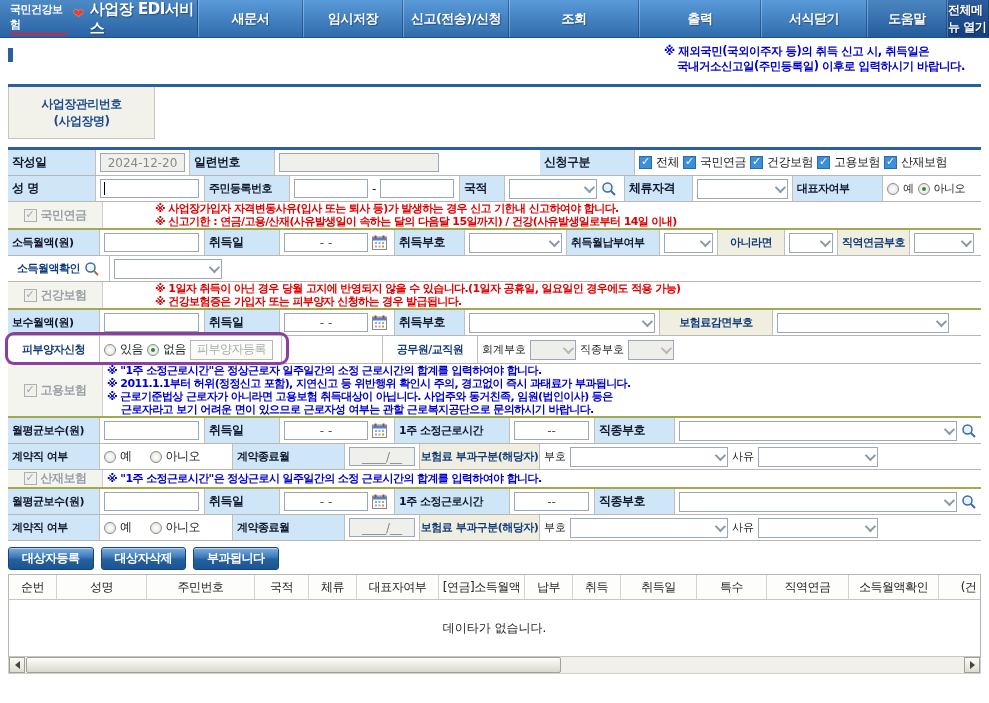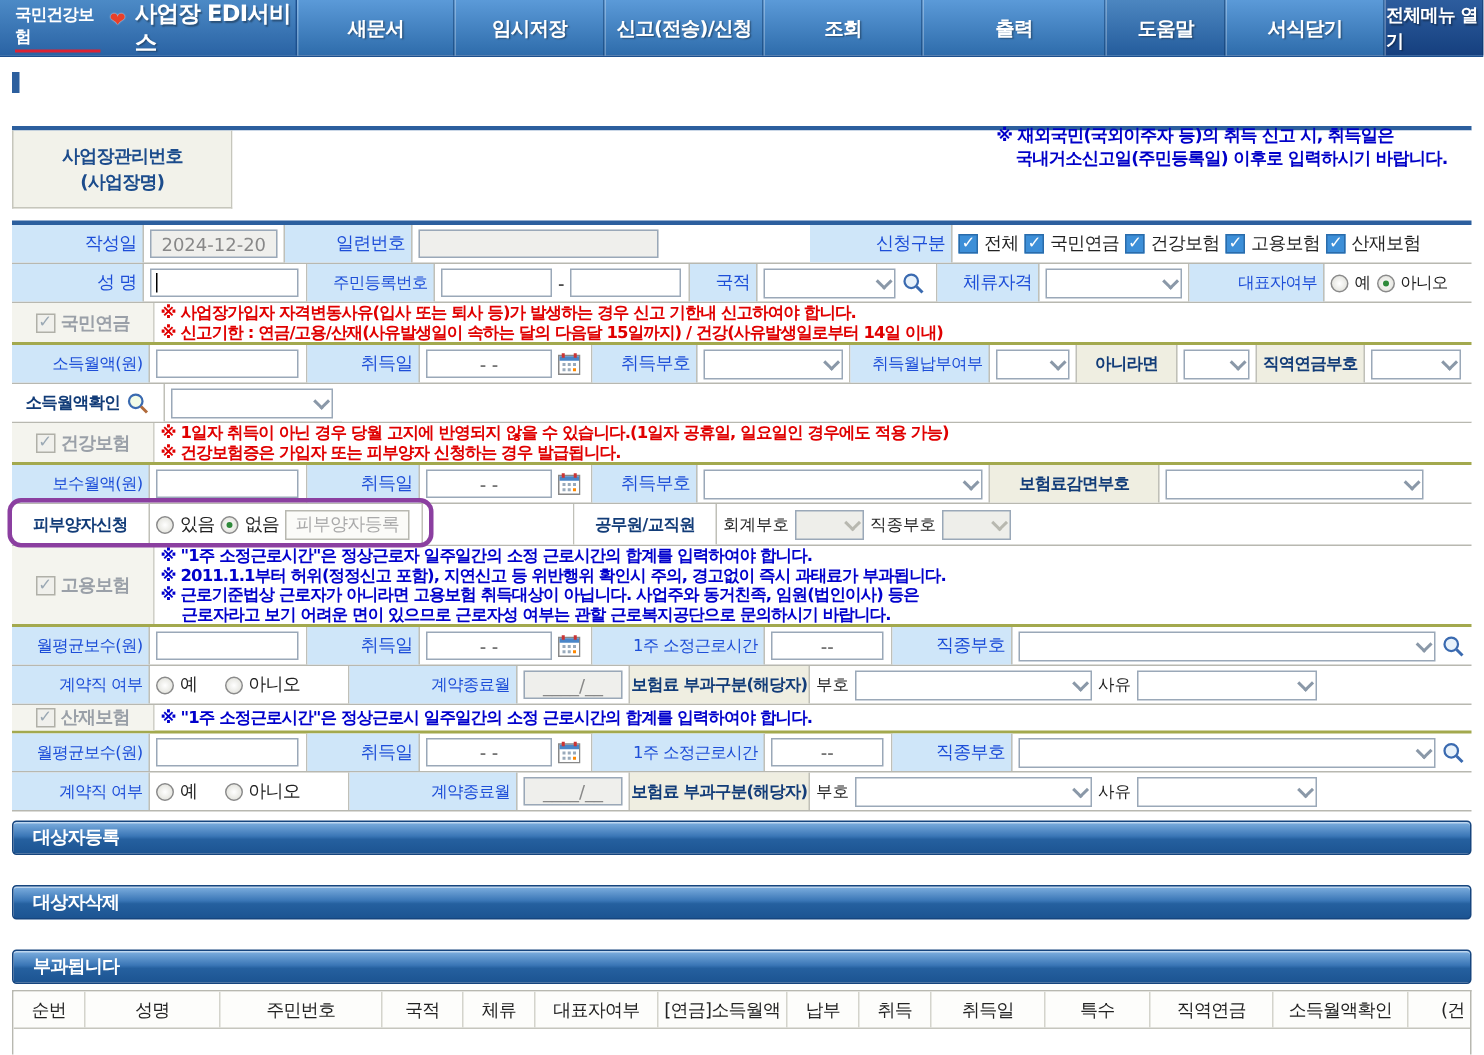--- a/index.html
+++ b/index.html
@@ -17,46 +17,46 @@
   .logo .svc { color:#fff; font-weight:bold; font-size:15px; letter-spacing:-0.5px; text-shadow:1px 1px 1px rgba(0,0,0,.35); }
   .mi { color:#fff; font-weight:bold; font-size:13px; display:flex; align-items:center; justify-content:center;
         border-left:1px solid rgba(255,255,255,.28); border-right:1px solid rgba(8,48,96,.45); cursor:pointer;
         text-shadow:1px 1px 1px rgba(0,0,0,.35); letter-spacing:-0.5px; }
   .mi.help { background:linear-gradient(#4c86c0,#245c9c); }
   .mi.full { background:linear-gradient(#2d5d9e,#153f7e); font-size:12px; }
   
   .titleband { height:46px; position:relative; padding:10px 8px 0 8px; }
   .ptitle { color:#1c4c8c; font-weight:bold; font-size:13.5px; display:flex; align-items:center; gap:6px; letter-spacing:-0.5px;}
   .ptitle .tick { width:5px; height:14px; background:#2c5f9e; display:inline-block; }
-  .topnotice { position:absolute; right:24px; top:6px; color:#0000c8; font-weight:bold; font-size:11.5px; line-height:15px; letter-spacing:-0.5px;margin-top:39px;}
+  .topnotice { position:absolute; right:24px; top:6px; color:#0000c8; font-weight:bold; font-size:11.5px; line-height:15px; letter-spacing:-0.5px;}
   .topnotice .ind { padding-left:13px; }
   
   .wtable { margin:0 8px; border-top:3px solid #2c5f9e; }
   .wrow { display:flex; }
   .wlbl { width:147px; background:#f2f2ea; border:1px solid #c6c6bc; border-top:none; color:#1c4c8c; font-weight:bold;
           display:flex; flex-direction:column; align-items:center; justify-content:center; text-align:center; letter-spacing:-0.5px; }
   .wrow1 .wlbl { height:52px; }
   .wrow2 .wlbl { height:29px; border-top:none; margin-top:-1px; }
   .wval { flex:1; background:#fff; }
   
   .form { margin:8px 8px 0 8px; border-top:3px solid #2c5f9e; }
   .r { display:flex; height:26px; border-bottom:1px solid #b8b8b0; align-items:stretch; }
   .c { display:flex; align-items:center; padding:0 4px; gap:4px; border-right:1px solid #c0c0b8; overflow:hidden; white-space:nowrap; }
   .c:last-child { border-right:none; }
-  .lb { background:#cfe6f9; color:#1d4ed8; font-weight:normal; justify-content:flex-end; letter-spacing:-0.5px; }
+  .lb { background:#cfe6f9; color:#0f172a; font-weight:bold; justify-content:flex-start; letter-spacing:-0.5px; }
   .lg { background:#efeee1; color:#123c78; font-weight:bold; justify-content:center; letter-spacing:-0.5px; }
   .lw { background:#fff; color:#123c78; font-weight:bold; justify-content:center; letter-spacing:-0.5px; }
   .f11 { font-size:11px; }
   .nob { border-right:none; }
   
   .sh { display:flex; border-bottom:2px solid #a3a94e; align-items:stretch; }
   .shchk { width:95px; background:#f4f4ee; border-right:1px solid #d0d0c8; display:flex; align-items:center; justify-content:center; gap:4px;
            color:#9aa0a8; font-weight:bold; letter-spacing:-0.5px; }
   .shtxt { flex:1; padding:1px 4px; font-weight:bold; font-size:11px; line-height:13px; letter-spacing:-0.6px; display:flex; flex-direction:column; justify-content:center;}
-  .red { color:#e00000; }
+  .red { color:#e00000;margin-left:48px; }
   .blue { color:#0000cc; }
   .indent { padding-left:14px; }
   
   .inp { height:19px; border:1px solid #9aa8b8; background:#fff; display:flex; align-items:center; padding:0 3px; font-size:12px; }
   .inp.dis { background:#efefec; color:#888; justify-content:center; }
   .inp.cen { justify-content:center; color:#555; }
   .caret { width:1px; height:13px; background:#000; }
   .sel { height:20px; border:1px solid #9aa8b8; background:#fff; display:flex; align-items:center; justify-content:flex-end; padding:0 4px; }
   .sel::after { content:""; width:6px; height:6px; border-right:2px solid #8a98a8; border-bottom:2px solid #8a98a8;
                 transform:rotate(45deg) translateY(-2px); }
@@ -70,21 +70,21 @@
   .cblbl { letter-spacing:-0.5px; }
   .rd { width:12px; height:12px; border-radius:50%; border:1px solid #8a8a8a; background:radial-gradient(#ffffff,#dcdcd4); position:relative; flex:none; }
   .rd.on::after { content:""; position:absolute; left:3px; top:3px; width:4px; height:4px; border-radius:50%; background:#2e8a3a; }
   .rdlbl { letter-spacing:-0.5px; }
   
   .hlwrap { position:relative; }
   .hl { position:absolute; left:-3px; top:-4px; width:284px; height:33px; border:3px solid #8b3fa0; border-radius:9px; z-index:6; pointer-events:none; }
   
   .dbtn { height:20px; border:1px solid #b8b8b0; background:#fbfbf8; color:#aaa; display:flex; align-items:center; padding:0 6px; letter-spacing:-0.5px; }
   
-  .actions { display:flex; gap:20px; margin:6px 8px 4px 8px;flex-direction:column; }
+  .actions { display:flex; gap:7px; margin:6px 8px 4px 8px; }
   .btn { height:23px; padding:0 13px; border:1px solid #16457e; border-radius:3px; color:#fff; font-weight:bold; font-size:12px;
          background:linear-gradient(#7fb0e0 0%,#3a76b6 45%,#25609f 55%,#1c5492 100%); display:flex; align-items:center; cursor:pointer;
          box-shadow:inset 0 1px 0 rgba(255,255,255,.5); letter-spacing:-0.5px; }
   
   .grid { margin:0 8px; border:1px solid #b8b8b0; border-bottom:none; width:973px; overflow:hidden; }
   .ghead { display:flex; height:25px; background:#fdfdfb; border-bottom:1px solid #c6c6be; width:1100px; }
   .gh { display:flex; align-items:center; justify-content:center; border-right:1px solid #d4d4cc; font-size:12px; color:#222; flex:none; letter-spacing:-0.5px; }
   .gbody { height:57px; display:flex; align-items:center; justify-content:center; border-bottom:1px solid #c6c6be; background:#fff; }
   
   .hscroll { margin:0 8px; height:17px; background:#f1f1ea; border:1px solid #d0d0c8; border-top:none; position:relative; }
@@ -102,24 +102,24 @@
   <div class="logo">
     <span style="display:flex;flex-direction:column;align-items:center;">
       <span class="org">국민건강보험</span>
     </span>
     <span class="heart">❤</span>
     <span class="svc">사업장 EDI서비스</span>
   </div>
   <div class="mi" style="width:105px">새문서</div>
   <div class="mi" style="width:100px">임시저장</div>
   <div class="mi" style="width:106px">신고(전송)/신청</div>
-  <div class="mi" style="width:106px">조회</div>
+  <div class="mi" style="width:130px">조회</div>
   <div class="mi" style="width:122px">출력</div>
+  <div class="mi" style="width:106px">서식닫기</div>
   <div class="mi help" style="width:80px">도움말</div>
-  <div class="mi" style="width:106px">서식닫기</div>
   <div class="mi full" style="flex:1">전체메뉴 열기</div>
 </div>
 
 <div class="titleband">
   <div class="ptitle">
     <span class="tick"></span>
   </div>
   <div class="topnotice">
     <div>※ 재외국민(국외이주자 등)의 취득 신고 시, 취득일은</div>
     <div class="ind">국내거소신고일(주민등록일) 이후로 입력하시기 바랍니다.</div>

